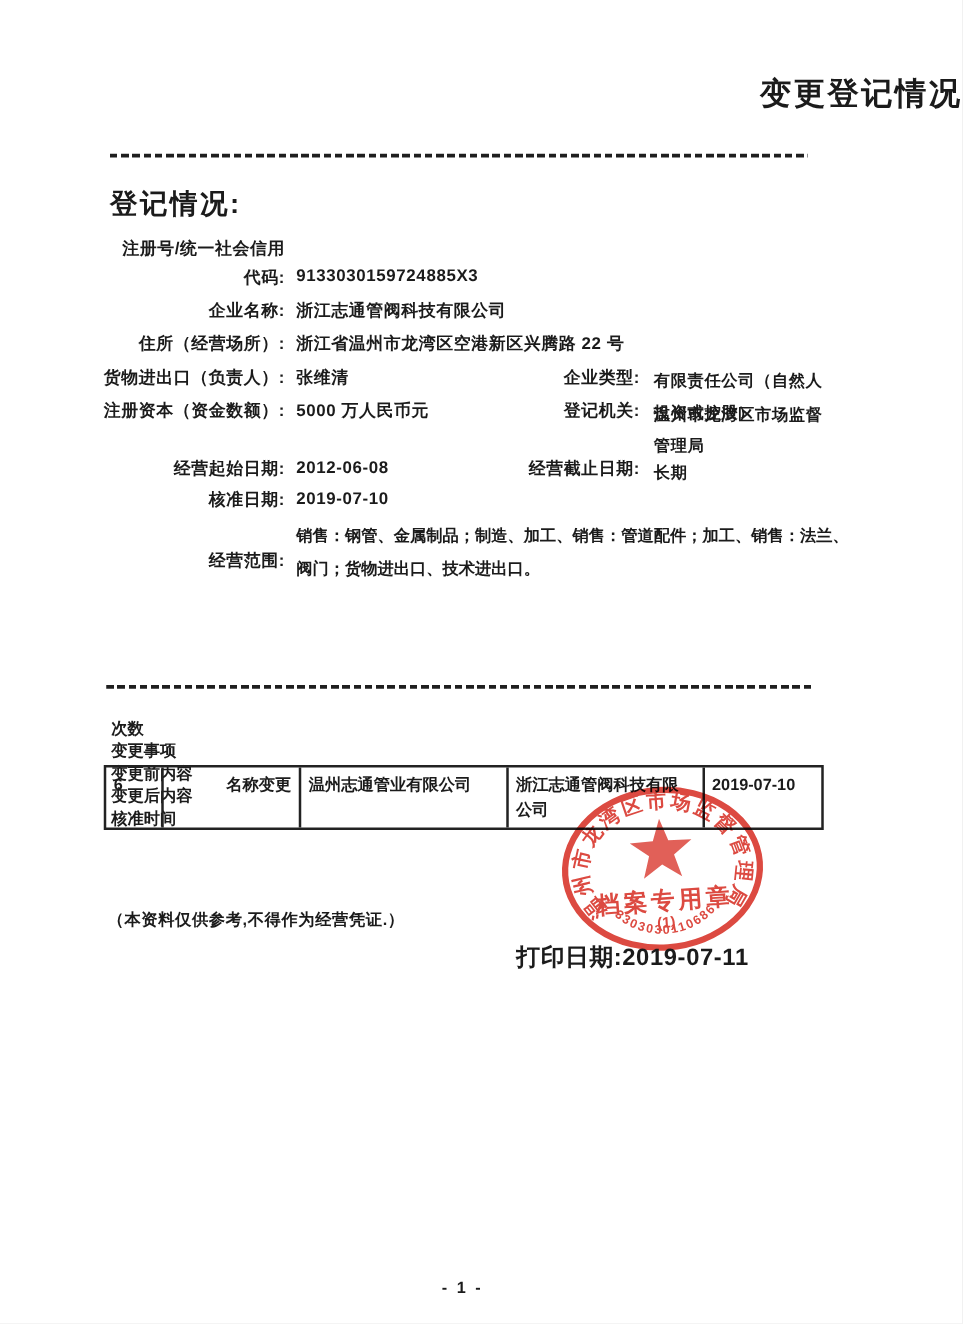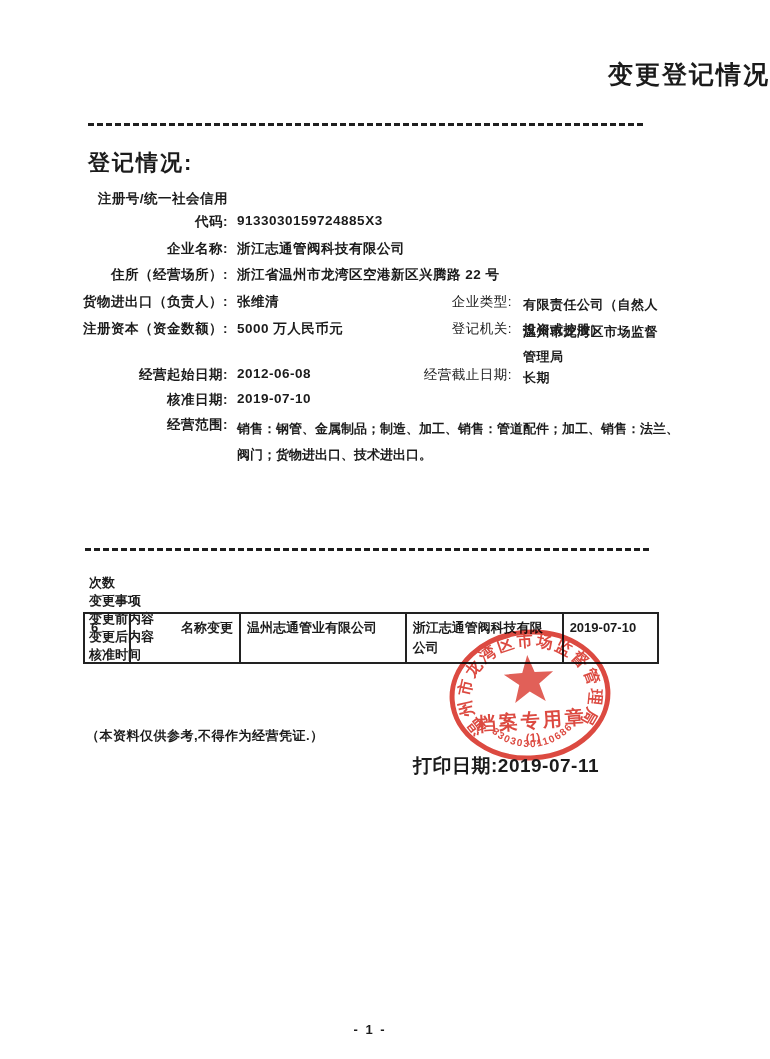--- a/index.html
+++ b/index.html
@@ -29,21 +29,21 @@
   .f-lbl{
     position:absolute;left:60px;width:168px;text-align:right;
     font-size:13.5px;font-weight:700;white-space:nowrap;letter-spacing:.5px;
   }
   .f-val{
     position:absolute;left:237px;font-size:13.5px;font-weight:700;
     white-space:nowrap;letter-spacing:.5px;
   }
   .f-lbl-r{
     position:absolute;left:392px;width:120px;text-align:right;
-    font-size:13.5px;font-weight:400;white-space:nowrap;letter-spacing:.5px;
+    font-size:13.5px;font-weight:700;white-space:nowrap;letter-spacing:.5px;
   }
   .f-val-r{
     position:absolute;left:523px;width:142px;font-size:13px;font-weight:700;
     line-height:24.5px;letter-spacing:.5px;
   }
   .scope-val{
     position:absolute;left:237px;top:416px;width:446px;
     font-size:13px;font-weight:700;line-height:25.5px;letter-spacing:0;
     white-space:normal;
   }
@@ -125,21 +125,21 @@
 
   <span class="f-lbl" style="top:366px">经营起始日期:</span>
   <span class="f-val" style="top:366px">2012-06-08</span>
 
   <span class="f-lbl-r" style="top:366px">经营截止日期:</span>
   <span class="f-val-r" style="top:366px">长期</span>
 
   <span class="f-lbl" style="top:391px">核准日期:</span>
   <span class="f-val" style="top:391px">2019-07-10</span>
 
-  <span class="f-lbl" style="top:416px">经营范围:</span>
+  <span class="f-lbl" style="top:440px">经营范围:</span>
   <span class="scope-val">销售：钢管、金属制品；制造、加工、销售：管道配件；加工、销售：法兰、阀门；货物进出口、技术进出口。</span>
 
   <div class="dashed dash2"></div>
 
   <div class="tbl-header">
     <div class="th c1">次数</div>
     <div class="th c2">变更事项</div>
     <div class="th c3">变更前内容</div>
     <div class="th c4">变更后内容</div>
     <div class="th c5">核准时间</div>

